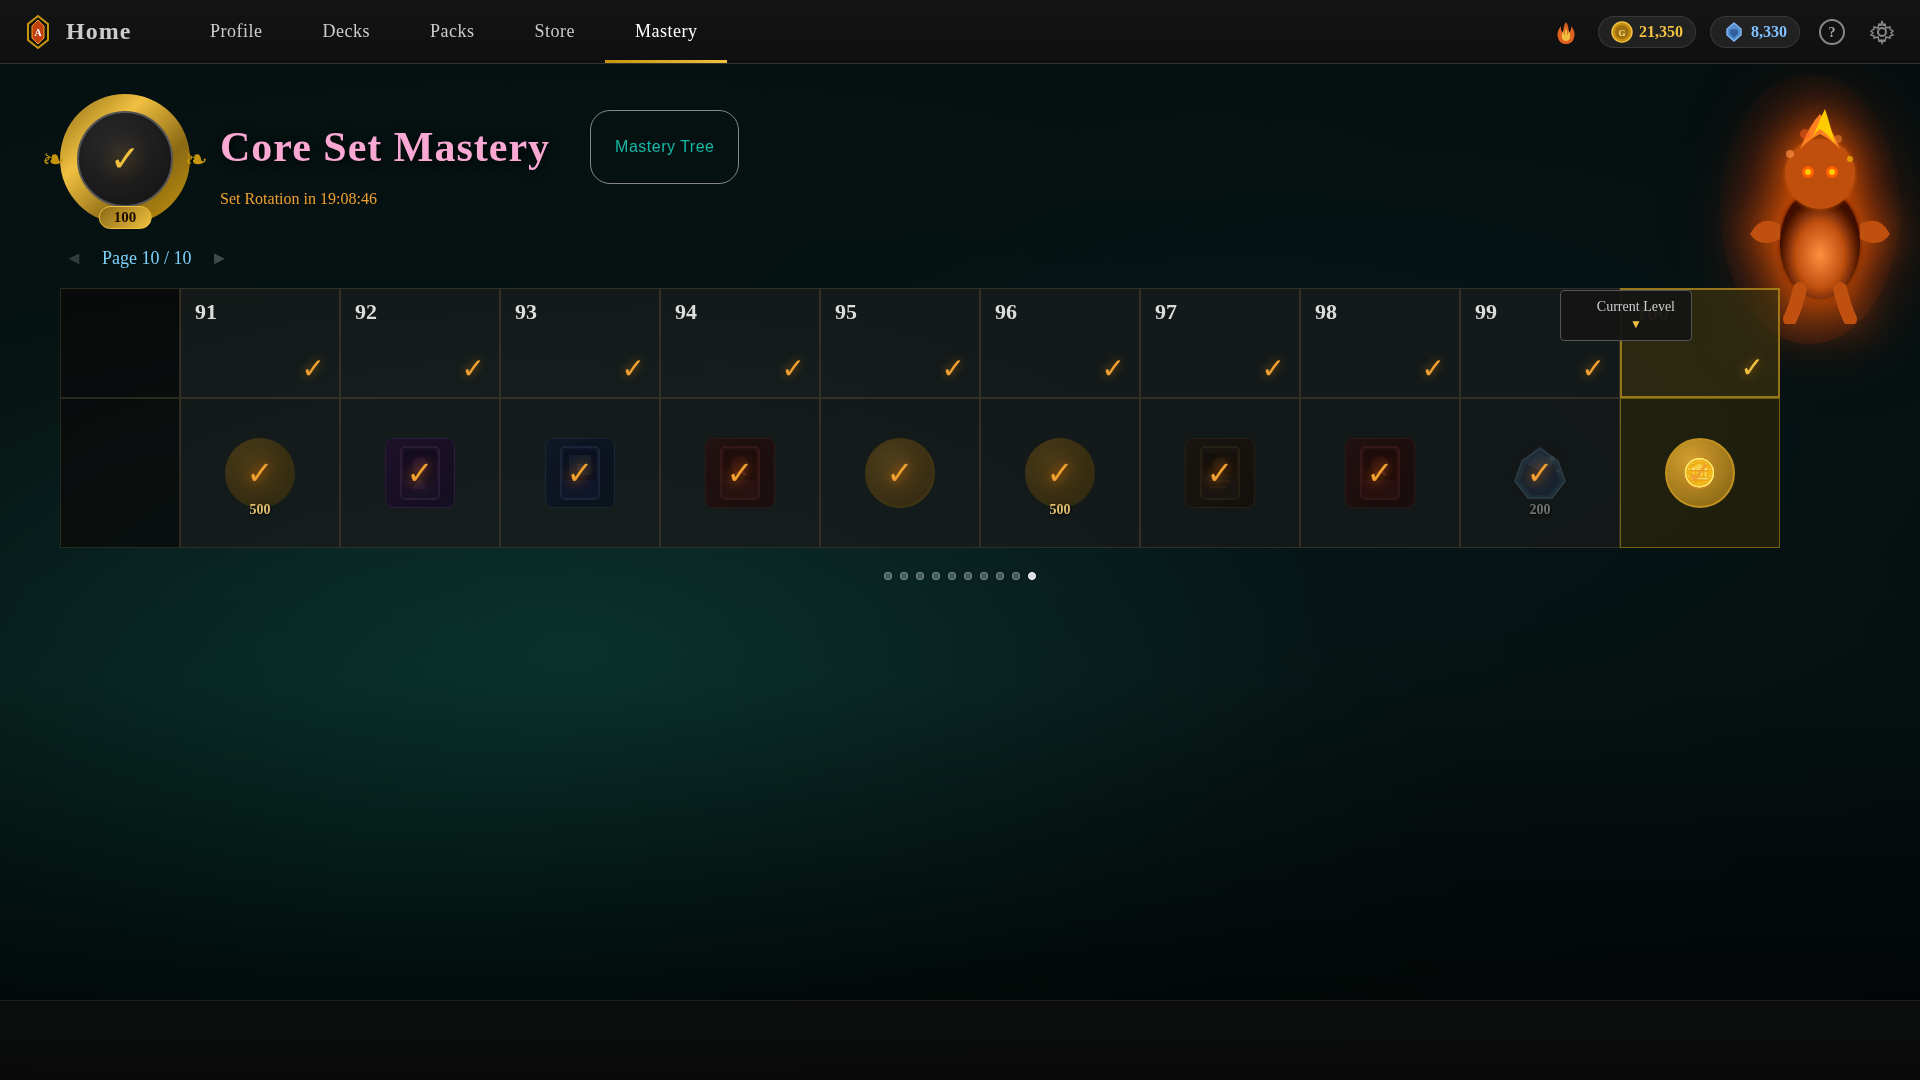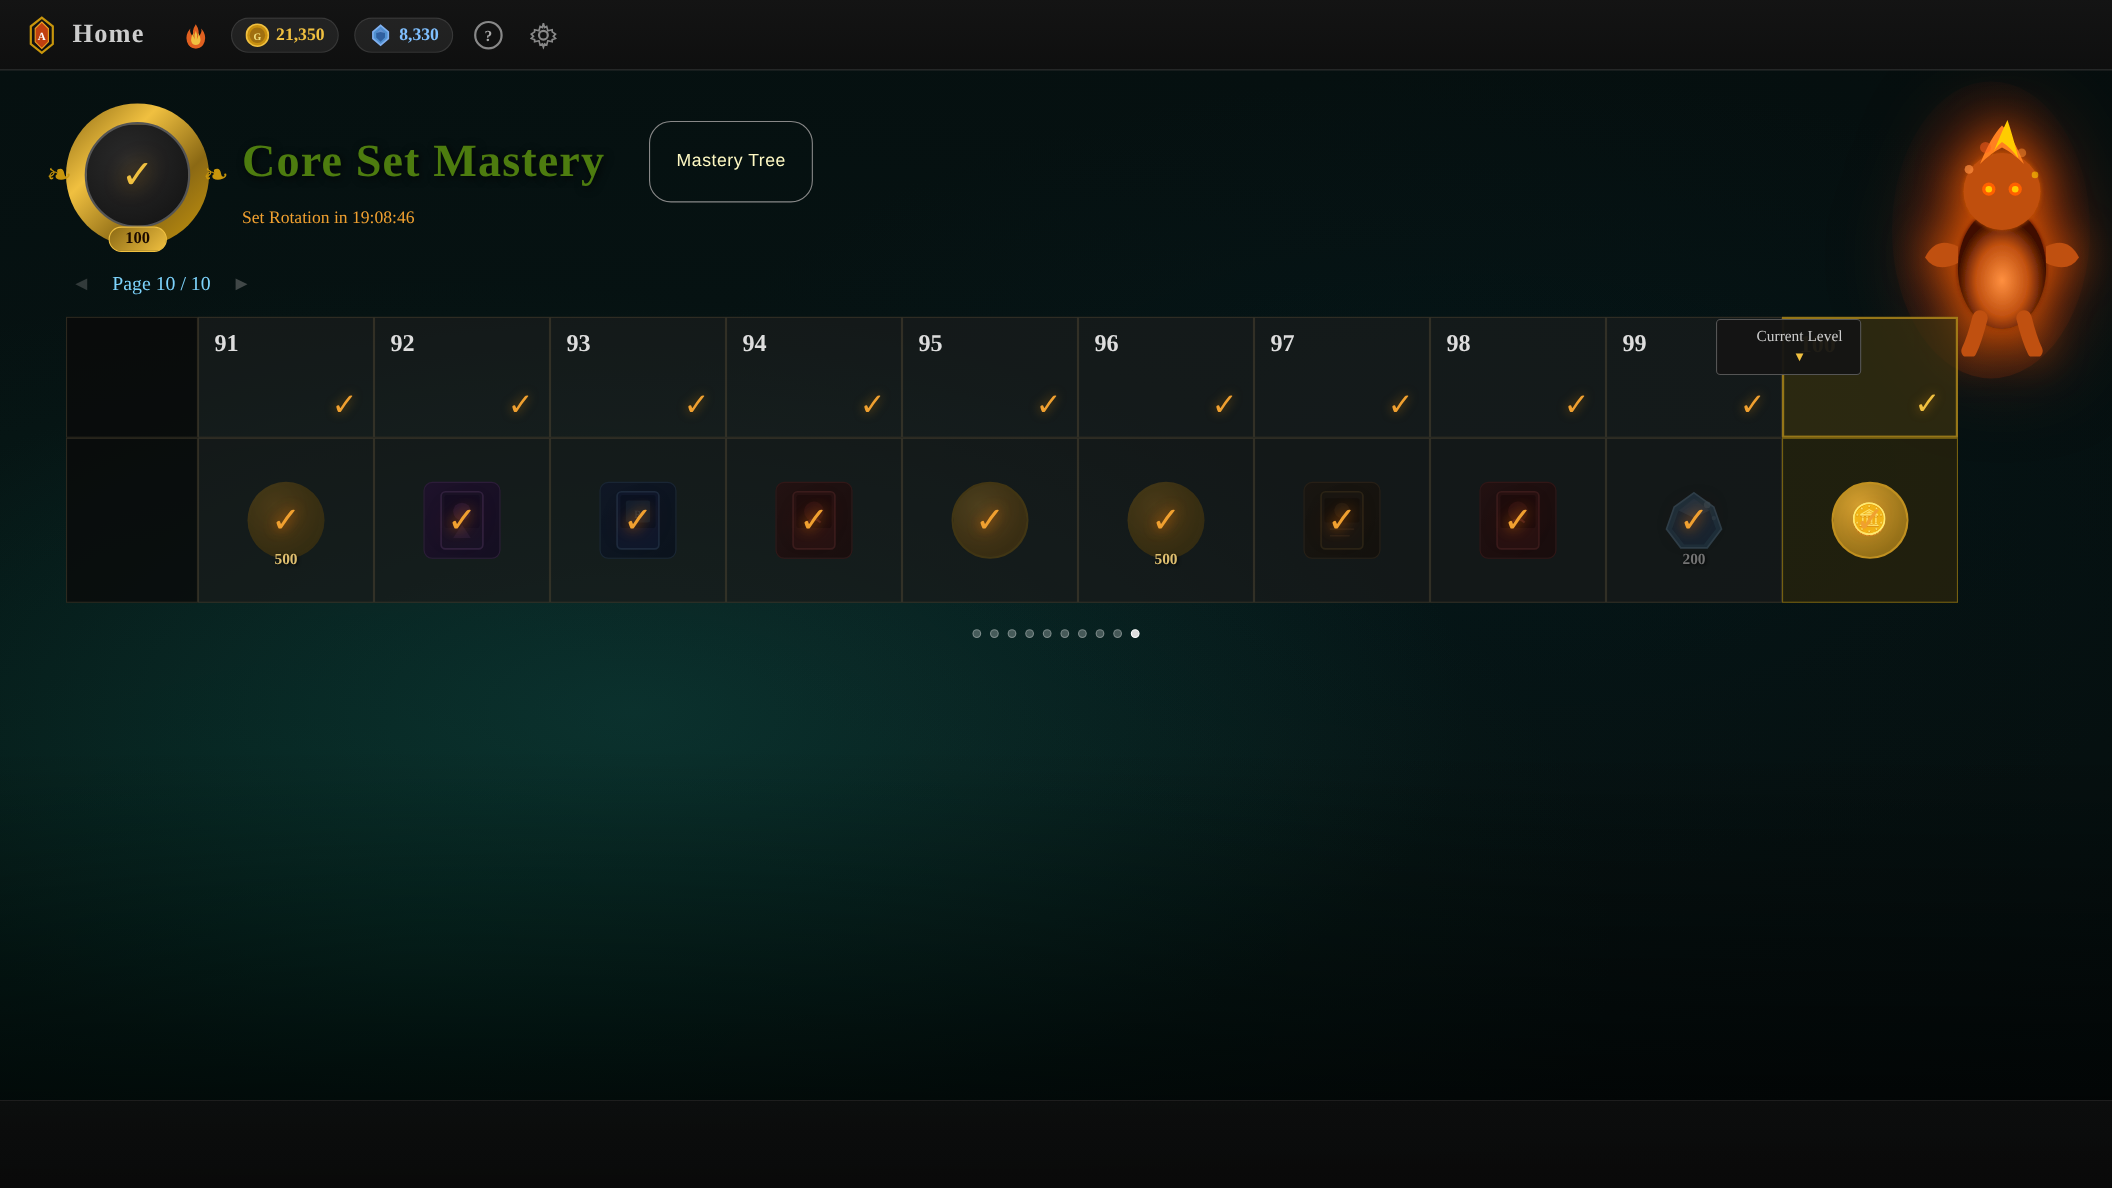--- a/index.html
+++ b/index.html
@@ -218,37 +218,37 @@
       right: -18px;
     }
 
     .mastery-title-area {
       display: flex;
       flex-direction: column;
       gap: 6px;
     }
     .mastery-title {
       font-size: 42px;
-      color: #4d7c0f;
+      color: #f9a8d4;
       font-weight: bold;
       text-shadow: 2px 2px 8px rgba(0,0,0,0.8);
       letter-spacing: 1px;
     }
     .mastery-subtitle {
       font-size: 16px;
       color: #f0a030;
     }
 
     .mastery-tree-btn {
       margin-left: 20px;
       padding: 27px 24px;
       background: transparent;
       border: 1px solid #888;
       border-radius: 20px;
-      color: #fef9c3;
+      color: #14b8a6;
       font-size: 16px;
       cursor: pointer;
       letter-spacing: 0.5px;
       transition: all 0.2s;
     }
 
     
     .creature-decoration {
       position: absolute;
       right: 0;
@@ -509,20 +509,38 @@
   <div class="nav-logo">
 
     <svg class="nav-logo-icon" viewBox="0 0 36 36">
       <polygon points="18,2 28,10 28,26 18,34 8,26 8,10" fill="none" stroke="#c8960c" stroke-width="2"></polygon>
       <polygon points="18,6 24,12 24,24 18,30 12,24 12,12" fill="#c04010" stroke="#f0a020" stroke-width="1"></polygon>
       <text x="18" y="22" text-anchor="middle" fill="#fff" font-size="10" font-weight="bold">A</text>
     </svg>
     <span class="nav-home-label">Home</span>
   </div>
 
+  <div class="nav-tabs">
+    <div class="nav-tab">
+      <span>Profile</span>
+    </div>
+    <div class="nav-tab">
+      <span>Decks</span>
+    </div>
+    <div class="nav-tab">
+      <span>Packs</span>
+    </div>
+    <div class="nav-tab">
+      <span>Store</span>
+    </div>
+    <div class="nav-tab active">
+      <span>Mastery</span>
+      <div class="nav-tab-underline"></div>
+    </div>
+  </div>
 
   <div class="nav-right">
 
     <div style="width:36px;height:36px;display:flex;align-items:center;justify-content:center;">
       <svg width="28" height="28" viewBox="0 0 28 28">
         <ellipse cx="14" cy="20" rx="7" ry="6" fill="#c04010" opacity="0.8"></ellipse>
         <path d="M14 4 Q18 10 16 16 Q20 12 19 8 Q24 14 22 20 Q20 26 14 26 Q8 26 6 20 Q4 14 9 8 Q8 12 12 16 Q10 10 14 4Z" fill="#e06020"></path>
         <path d="M14 10 Q16 14 15 18 Q17 15 16 12 Q19 16 18 20 Q17 23 14 23 Q11 23 10 20 Q9 16 12 12 Q11 15 13 18 Q12 14 14 10Z" fill="#f0c040"></path>
       </svg>
     </div>

